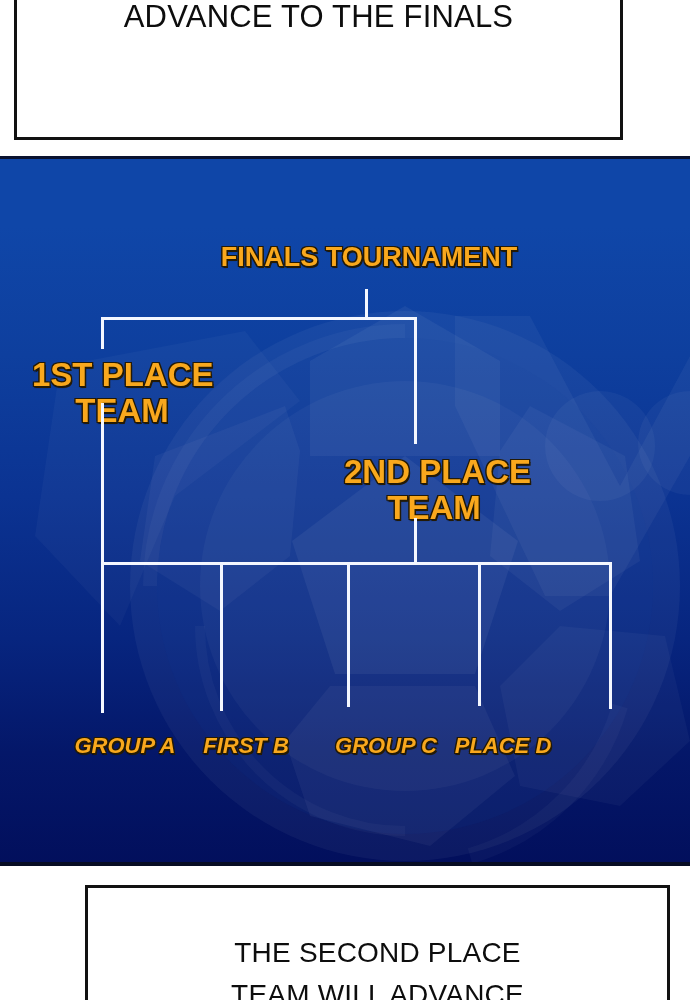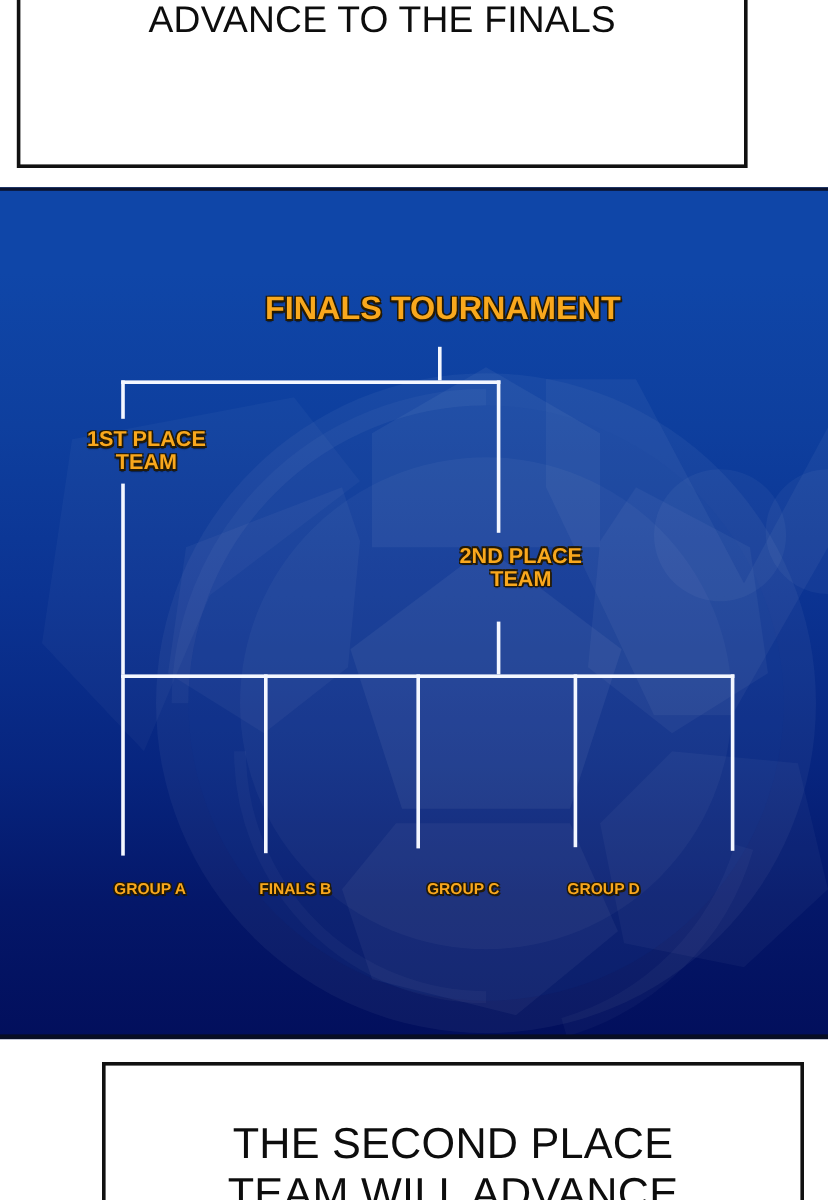--- a/index.html
+++ b/index.html
@@ -96,40 +96,40 @@
     text-shadow:
        1.5px 1.5px 0 #241a05,
       -1.2px 1.2px 0 #241a05,
        1.2px -1.2px 0 #241a05,
       -1.2px -1.2px 0 #241a05,
        0 2px 1px rgba(0,0,0,.55);
     line-height: 1.08;
     padding-left: 24px;
   }
   #finals-label { font-size: 27px; }
-  #first-label, #second-label { font-size: 18px; }
-  .group-label { font-size: 13px; }
+  #first-label, #second-label { font-size: 33px; }
+  .group-label { font-size: 22px; font-style: italic; }
 
   
   .bottom-box {
     position: absolute;
     left: 85px;
     top: 885px;
     width: 585px;
     height: 200px;
     border: 3px solid #111111;
     background: #ffffff;
     box-sizing: border-box;
     display: flex;
     flex-direction: column;
     align-items: center;
     justify-content: flex-start;
     padding-top: 44px;
   }
-  .bottom-box .caption-line { font-size: 36px; line-height: 42px; }
+  .bottom-box .caption-line { font-size: 28px; line-height: 42px; }
 </style>
 </head>
 <body>
 
 <div class="top-box">
   <div class="caption-line">ADVANCE TO THE FINALS</div>
 </div>
 
 <div class="blue-panel">
 
@@ -194,22 +194,22 @@
 
   <div class="bline h" style="left:101px; top:406px; width:511px;"></div>
 
   <div class="bline v" style="left:101px; top:406px; height:151px;"></div>
   <div class="bline v" style="left:220px; top:406px; height:149px;"></div>
   <div class="bline v" style="left:347px; top:406px; height:145px;"></div>
   <div class="bline v" style="left:478px; top:406px; height:144px;"></div>
   <div class="bline v" style="left:609px; top:406px; height:147px;"></div>
 
   <div class="blabel group-label" style="left:31px; top:578px; width:140px;">GROUP A</div>
-  <div class="blabel group-label" style="left:152px; top:578px; width:140px;">FINALS B</div>
+  <div class="blabel group-label" style="left:152px; top:578px; width:140px;">FIRST B</div>
   <div class="blabel group-label" style="left:292px; top:578px; width:140px;">GROUP C</div>
-  <div class="blabel group-label" style="left:409px; top:578px; width:140px;">GROUP D</div>
+  <div class="blabel group-label" style="left:409px; top:578px; width:140px;">PLACE D</div>
 
 </div>
 
 <div class="bottom-box">
   <div class="caption-line">THE SECOND PLACE</div>
   <div class="caption-line">TEAM WILL ADVANCE</div>
 </div>
 
 </body></html>

